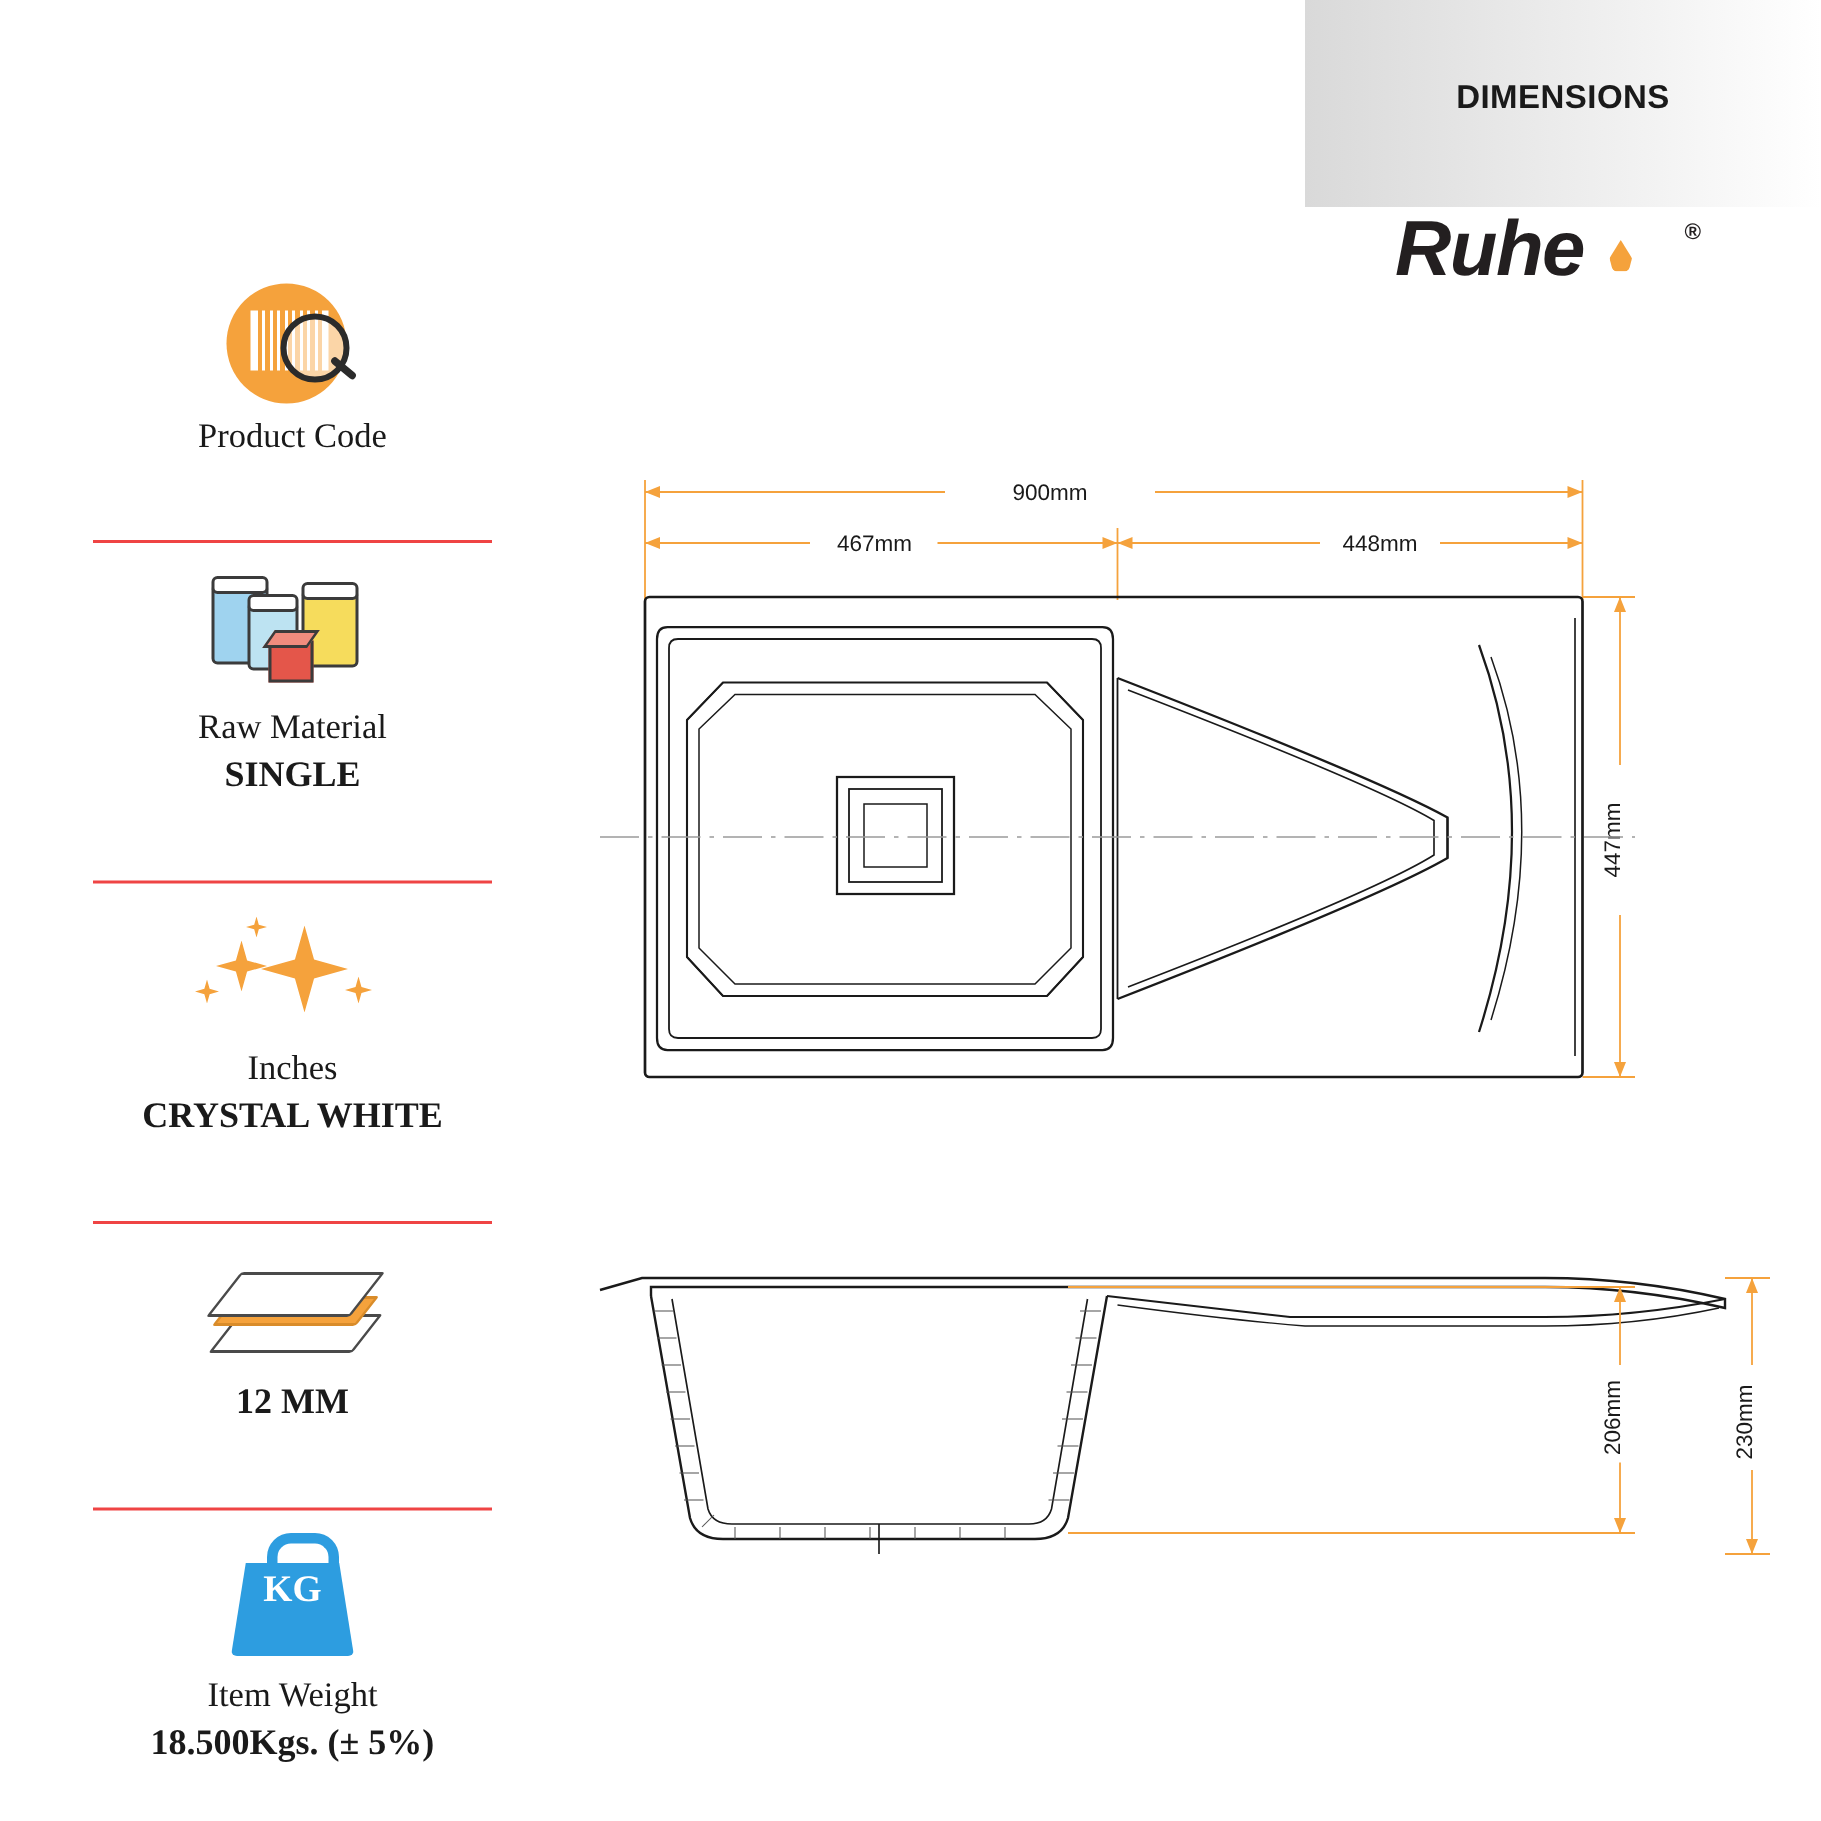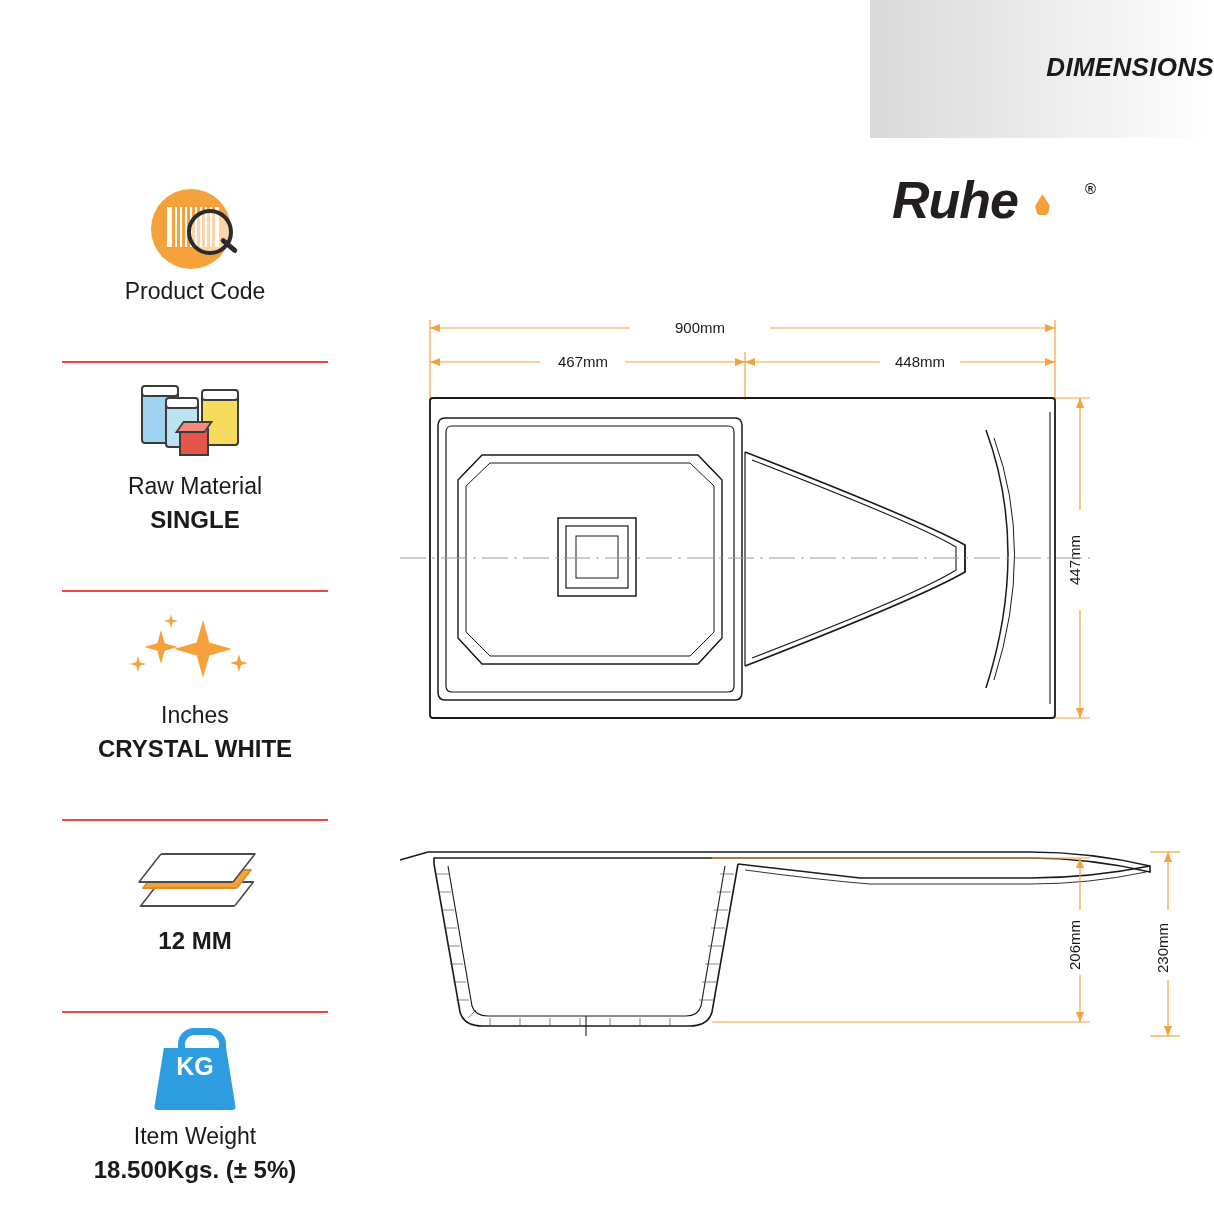--- a/index.html
+++ b/index.html
@@ -49,34 +49,33 @@
   .header-right {
     position: absolute;
     left: 870px; top: 0;
     width: 344px; height: 138px;
     background: linear-gradient(to right, #d9d9d9 0%, #eaeaea 45%, #ffffff 100%);
   }
   .dimensions-label {
     position: absolute;
     left: 0; top: 0;
     width: 344px;
-    text-align: right;
+    text-align: center;
     margin-top: 52px;
-    font-size: 26px;
+    font-size: 22px;
     font-weight: bold;
     color: #1a1a1a;
     letter-spacing: 0.3px;
-    font-style: italic;
   }
 
   
   .brand {
     position: absolute;
-    left: 892px; top: 140px;
-    width: 220px; height: 70px; margin-top: 34px;
+    left: 930px; top: 140px;
+    width: 220px; height: 70px;
   }
   .brand-text {
     font-size: 52px;
     font-weight: bold;
     font-style: italic;
     letter-spacing: -1px;
     color: #231f20;
     line-height: 1;
   }
   .brand-reg {
@@ -98,20 +97,21 @@
   
   .specs {
     position: absolute;
     left: 62px; top: 168px;
     width: 266px;
   }
   .spec {
     position: relative;
     padding: 14px 0 16px 0;
     text-align: center;
+    font-family: Liberation Serif, serif;
   }
   .spec + .spec {
     border-top: 2px solid #ef4444;
     margin-top: 40px;
   }
   .spec-icon {
     height: 86px;
     display: flex;
     align-items: center;
     justify-content: center;

